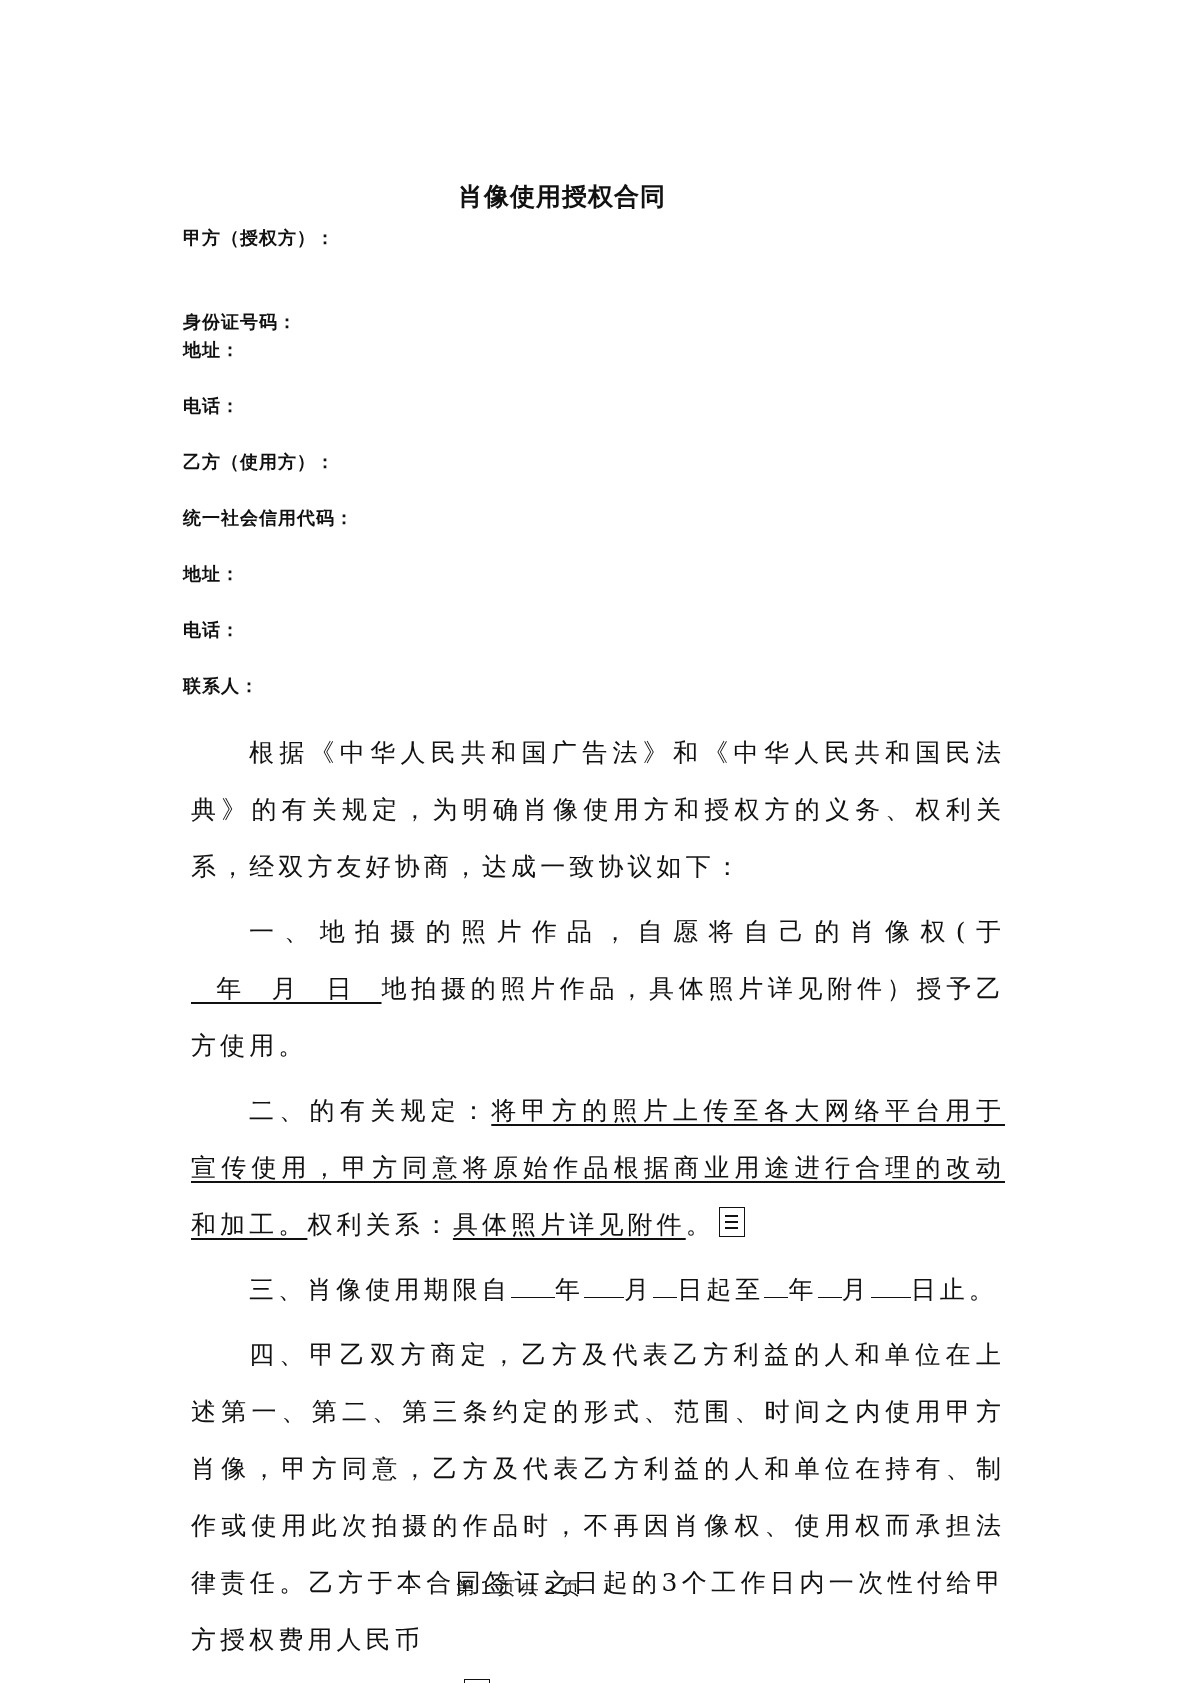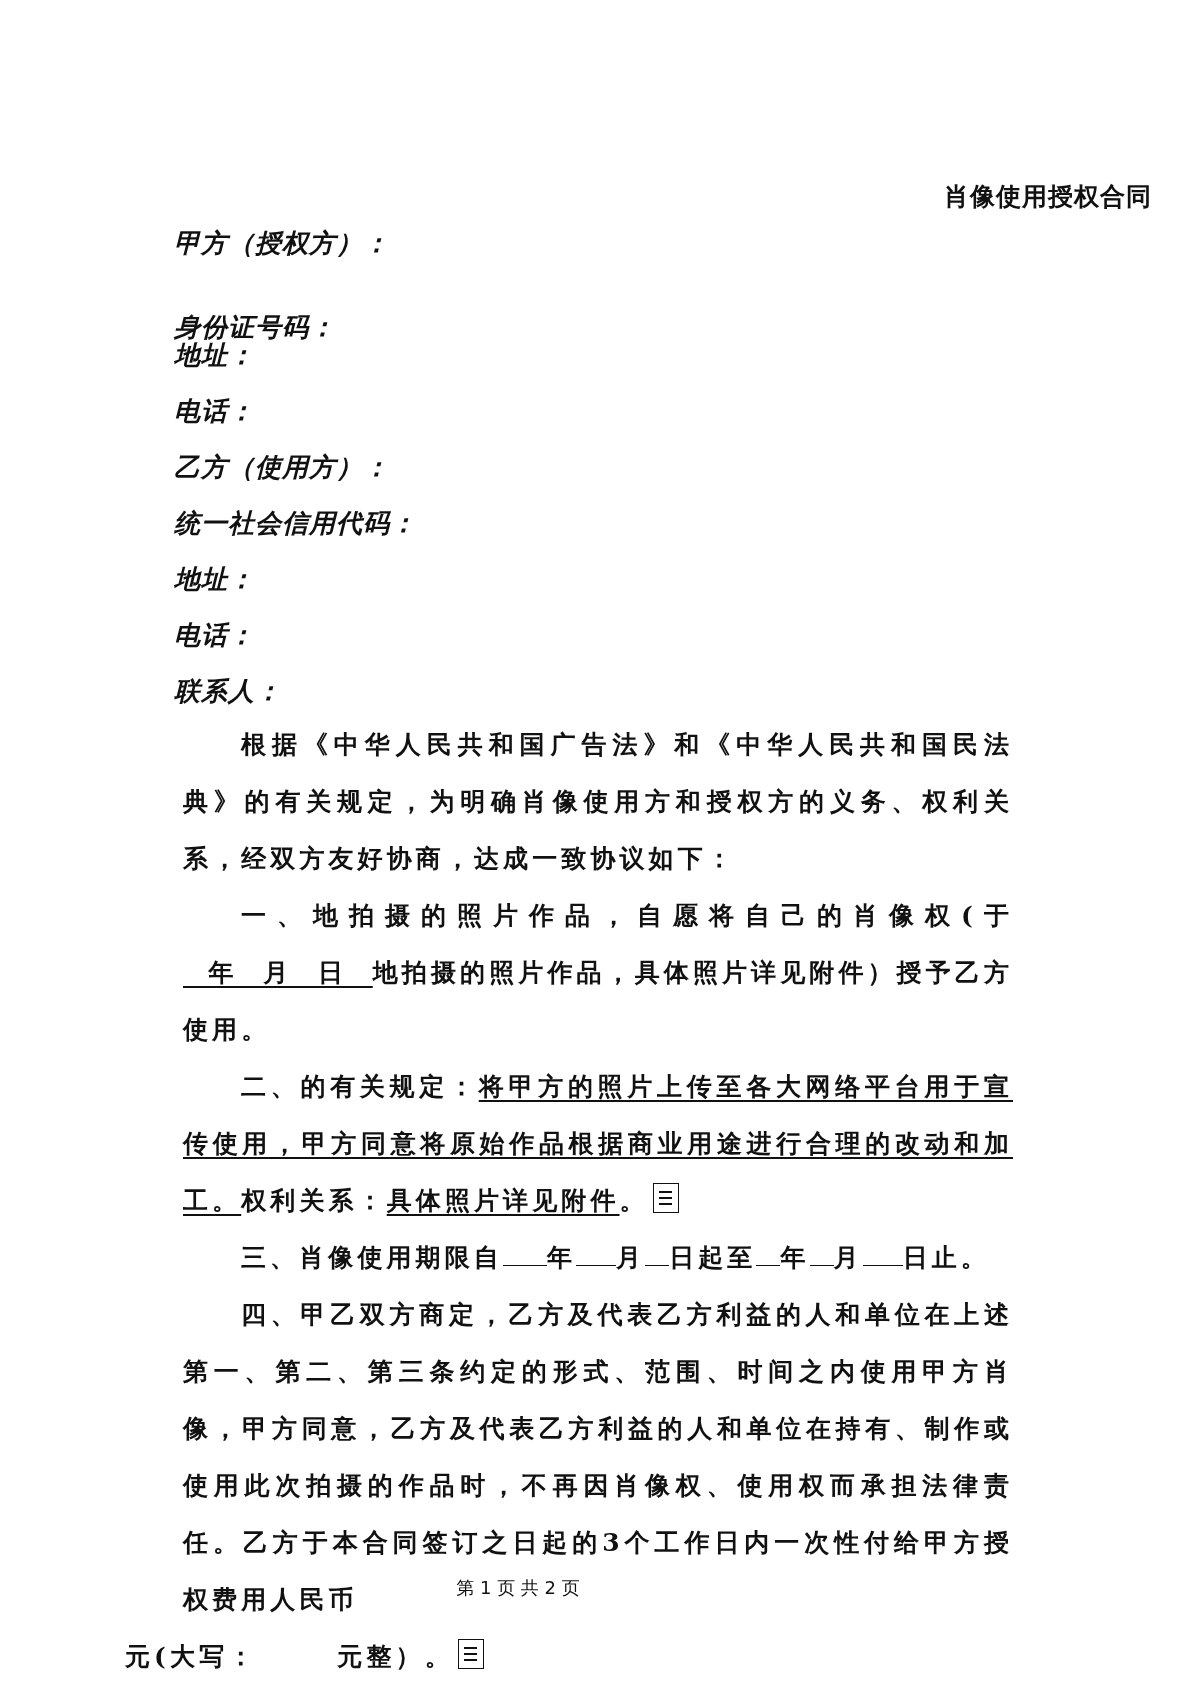--- a/index.html
+++ b/index.html
@@ -1,25 +1,25 @@
 <!DOCTYPE html>
 <html><head>
   <meta charset="utf-8">
   <style>
     html, body { margin: 0; padding: 0; background: #ffffff; }
     body { width: 1190px; height: 1683px; position: relative; overflow: hidden;
            font-family: "DejaVu Serif", "Liberation Serif", serif; color: #111; }
     .page { position: absolute; left: 0; top: 0; width: 1190px; height: 1683px; }
-    .title { position: absolute; top: 180px; left: 0; width: 1124px; text-align: right;
-             font-family: "DejaVu Sans", sans-serif; font-weight: bold; font-size: 25px; letter-spacing: 1px; padding-left: 28px; }
-    .field { position: absolute; left: 174px; font-family: "DejaVu Sans", sans-serif; font-weight: bold;
-             font-size: 26px; letter-spacing: 1px; font-style: italic; }
+    .title { position: absolute; top: 180px; left: 0; width: 1124px; text-align: center;
+             font-family: "DejaVu Sans", sans-serif; font-weight: bold; font-size: 25px; letter-spacing: 1px; }
+    .field { position: absolute; left: 183px; font-family: "DejaVu Sans", sans-serif; font-weight: bold;
+             font-size: 18px; letter-spacing: 1px; }
     .body-text { position: absolute; left: 183px; width: 830px; font-size: 25px; line-height: 57px;
                  letter-spacing: 4.1px; text-align: justify; }
-    .para { margin: 0; text-indent: 58px; font-weight: bold; }
+    .para { margin: 8px; text-indent: 58px; }
     .u { text-decoration: underline; text-underline-offset: 5px; }
     .blank { display: inline-block; border-bottom: 1.5px solid #111; height: 22px; vertical-align: baseline; }
     .note-box { display: inline-block; width: 24px; height: 28px; border: 1.5px solid #111; vertical-align: -4px;
                 position: relative; margin-left: 4px; }
     .note-box i { position: absolute; left: 5px; width: 13px; height: 1.5px; background: #111; }
     .footer { position: absolute; top: 1576px; left: 0; width: 1036px; text-align: center;
               font-family: "DejaVu Sans", sans-serif; font-size: 18px; }
   </style>
 </head>
 <body>

